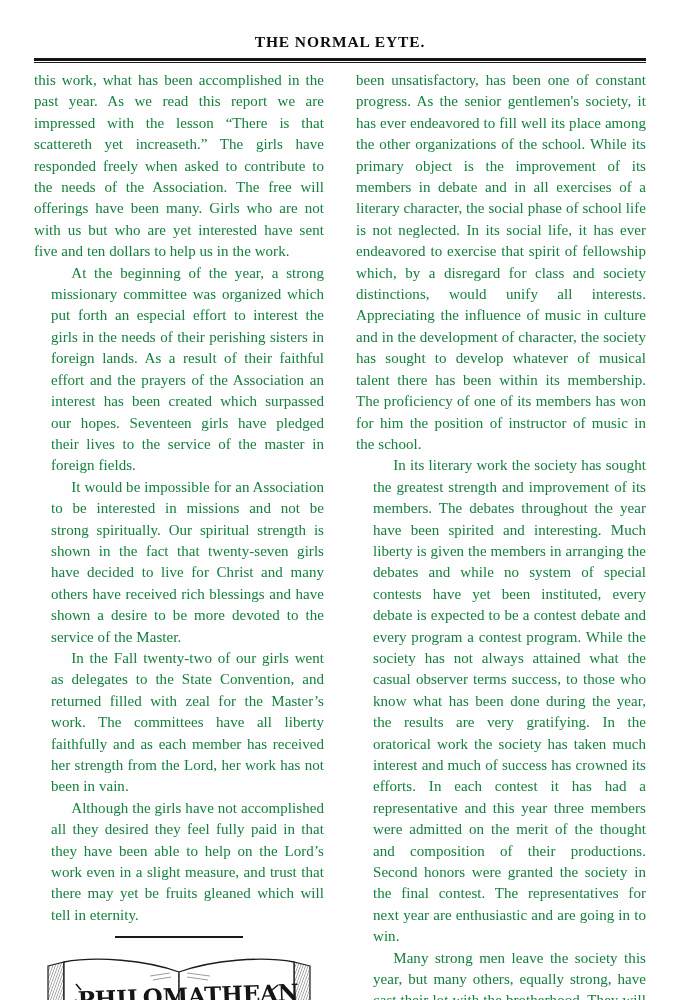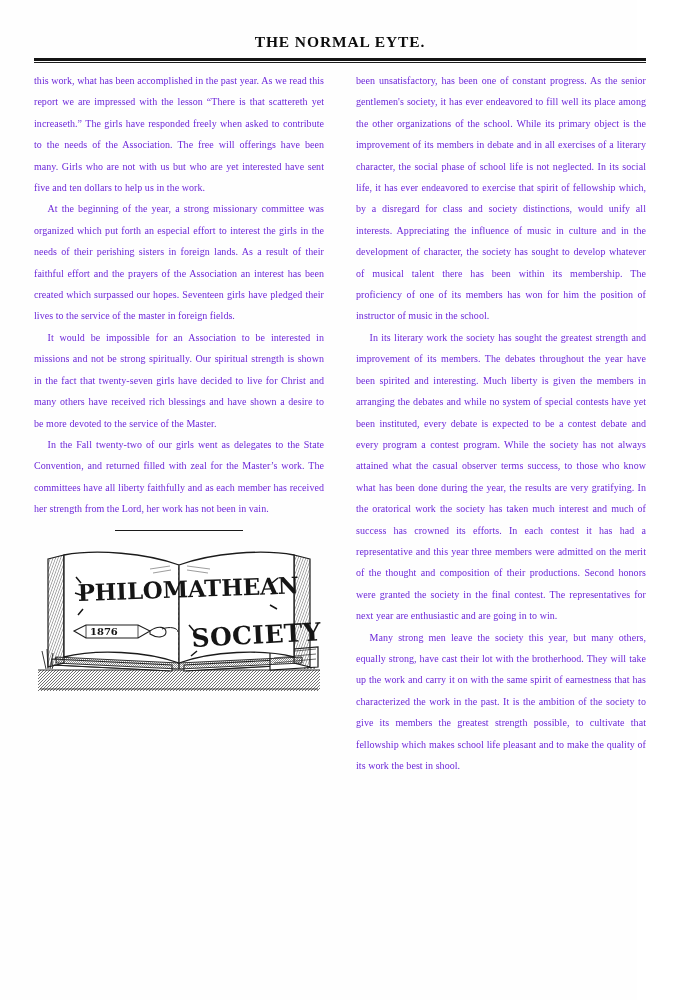--- a/index.html
+++ b/index.html
@@ -68,29 +68,29 @@
     top: 0;
     width: 290px;
   }
   .col-left  { left: 0; }
   .col-right { left: 322px; }
 
   .col p {
     margin: 0;
     text-align: justify;
     text-justify: inter-word;
-    font-size: 10px;
+    font-size: 15px;
     line-height: 21.4px;
     text-indent: 1.35em;
     letter-spacing: 0.05px;
-    color: #6d28d9;
+    color: #15803d;
     -webkit-font-smoothing: antialiased;
   }
   .col p.noindent { text-indent: 0; }
-  .col p + p { margin-top: 0; }
+  .col p + p { margin-top: 0; margin-left: 17px; }
 
   
   .cut {
     margin-top: 10px;
     margin-bottom: 8px;
     width: 290px;
   }
   .cut-rule {
     width: 128px;
     height: 1.6px;
@@ -121,20 +121,21 @@
   </div>
 
   <div class="columns">
 
     <div class="col col-left">
 
       <p class="noindent">this work, what has been accomplished in the past year. As we read this report we are impressed with the lesson “There is that scattereth yet increaseth.” The girls have responded freely when asked to contribute to the needs of the Association. The free will offerings have been many. Girls who are not with us but who are yet interested have sent five and ten dollars to help us in the work.</p>
       <p>At the beginning of the year, a strong missionary committee was organized which put forth an especial effort to interest the girls in the needs of their perishing sisters in foreign lands. As a result of their faithful effort and the prayers of the Association an interest has been created which surpassed our hopes. Seventeen girls have pledged their lives to the service of the master in foreign fields.</p>
       <p>It would be impossible for an Association to be interested in missions and not be strong spiritually. Our spiritual strength is shown in the fact that twenty-seven girls have decided to live for Christ and many others have received rich blessings and have shown a desire to be more devoted to the service of the Master.</p>
       <p>In the Fall twenty-two of our girls went as delegates to the State Convention, and returned filled with zeal for the Master’s work. The committees have all liberty faithfully and as each member has received her strength from the Lord, her work has not been in vain.</p>
+      <p>Although the girls have not accomplished all they desired they feel fully paid in that they have been able to help on the Lord’s work even in a slight measure, and trust that there may yet be fruits gleaned which will tell in eternity.</p>
 
       <div class="cut">
         <div class="cut-rule"></div>
 
         <svg class="cut-figure" viewBox="0 0 290 160">
           <defs>
             <pattern id="hatchGround" width="3" height="3" patternUnits="userSpaceOnUse">
               <path d="M0,3 L3,0" stroke="#2a2a2a" stroke-width="0.7"></path>
             </pattern>
             <pattern id="hatchEdge" width="2.4" height="2.4" patternUnits="userSpaceOnUse" patternTransform="rotate(20)">

